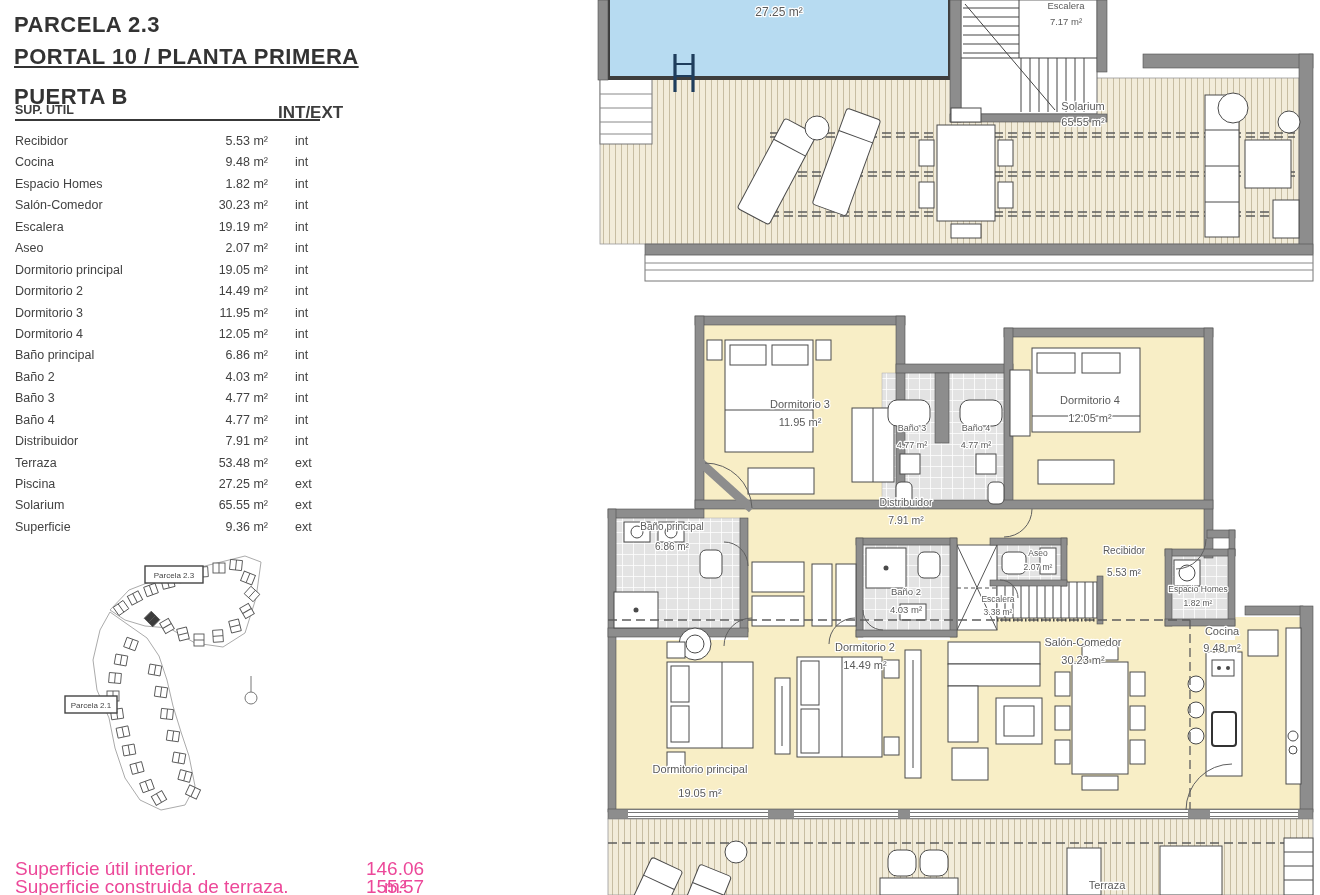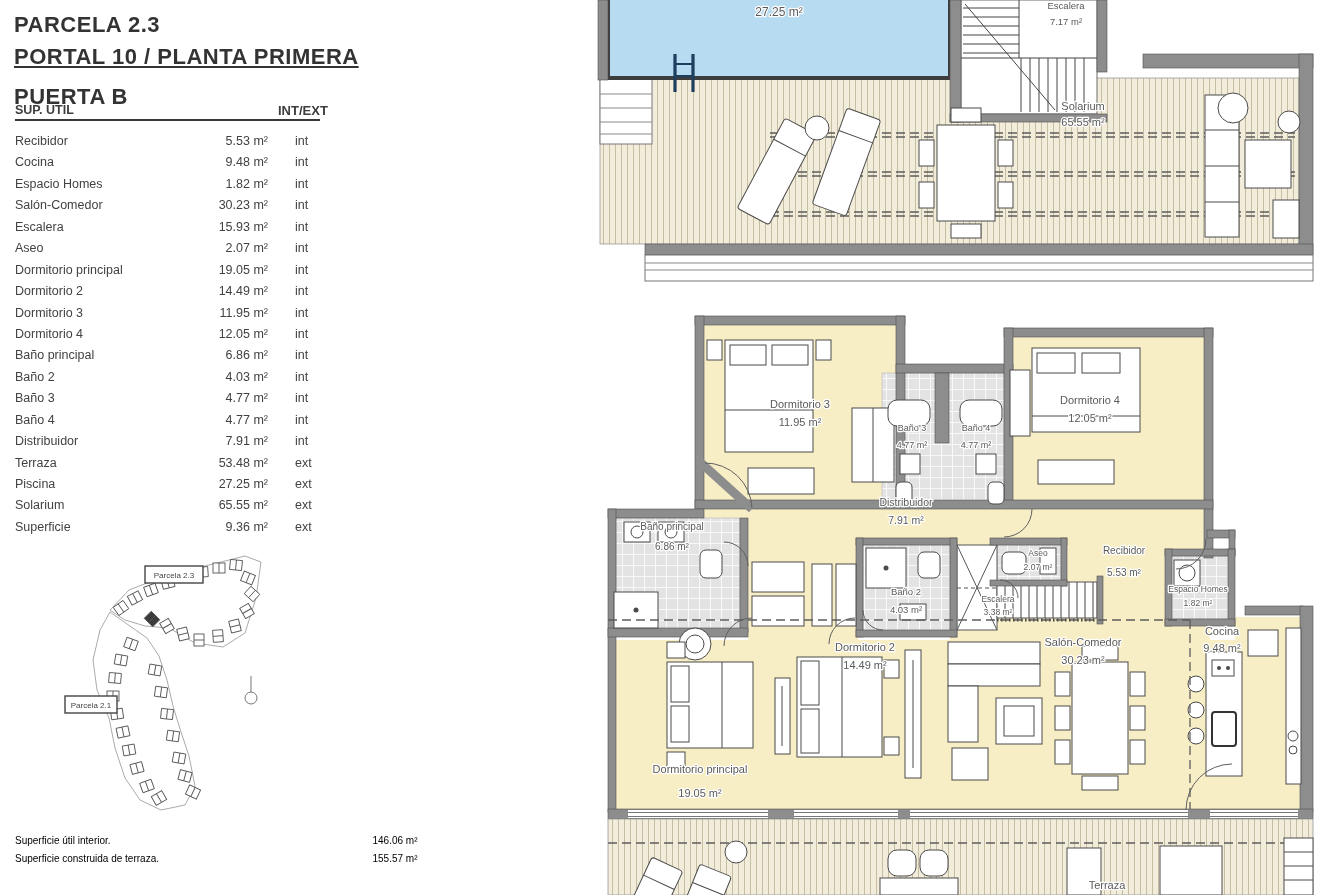--- a/index.html
+++ b/index.html
@@ -8,24 +8,24 @@
   .abs{position:absolute;}
   
   .title-line{position:absolute;left:14px;font-size:22px;font-weight:700;letter-spacing:.5px;color:#333;white-space:nowrap;}
   
   #area-table{position:absolute;left:15px;top:131px;width:320px;font-size:12.5px;color:#424242;}
   .trow{position:relative;height:21.45px;line-height:21.45px;}
   .tname{position:absolute;left:0;}
   .tarea{position:absolute;left:165px;width:88px;text-align:right;}
   .ttype{position:absolute;left:280px;}
   .thead-area{position:absolute;left:15px;top:103px;width:253px;text-align:left;font-size:12.5px;font-weight:700;color:#3d3d3d;}
-  .thead-type{position:absolute;left:278px;top:103px;font-size:13px;font-weight:700;color:#3d3d3d;}
+  .thead-type{position:absolute;left:278px;top:103px;font-size:17px;font-weight:700;color:#3d3d3d;}
   #thead-rule{position:absolute;left:15px;top:119px;width:305px;height:2px;background:#383838;}
   
-  #totals{position:absolute;left:15px;top:832px;width:420px;font-size:10px;color:#000000;}
+  #totals{position:absolute;left:15px;top:860px;width:420px;font-size:19px;color:#ec4899;}
   .totrow{position:relative;height:17.7px;line-height:17.7px;}
   .totlabel{position:absolute;left:0;white-space:nowrap;}
   .totvalue{position:absolute;left:340px;width:80px;text-align:center;}
   svg{display:block;}
   svg text{font-family:"Liberation Sans",sans-serif;}
   .lbl{fill:#5a5a5a;paint-order:stroke;stroke:#ffffff;stroke-width:2.4px;stroke-linejoin:round;text-anchor:middle;}
   .furn{fill:#ffffff;stroke:#4a4a4a;stroke-width:1;}
   .wall{fill:#8d8d8d;stroke:#4f4f4f;stroke-width:.6;}
   .arc{stroke:#5f5f5f;stroke-width:1;fill:none;}
   .dash{stroke:#5c5c5c;stroke-width:1.3;fill:none;stroke-dasharray:9 5;}
@@ -59,21 +59,21 @@
         <span class="tarea">1.82 m²</span>
         <span class="ttype">int</span>
       </div>
     <div class="trow">
         <span class="tname">Salón-Comedor</span>
         <span class="tarea">30.23 m²</span>
         <span class="ttype">int</span>
       </div>
     <div class="trow">
         <span class="tname">Escalera</span>
-        <span class="tarea">15.93 m²</span>
+        <span class="tarea">19.19 m²</span>
         <span class="ttype">int</span>
       </div>
     <div class="trow">
         <span class="tname">Aseo</span>
         <span class="tarea">2.07 m²</span>
         <span class="ttype">int</span>
       </div>
     <div class="trow">
         <span class="tname">Dormitorio principal</span>
         <span class="tarea">19.05 m²</span>

